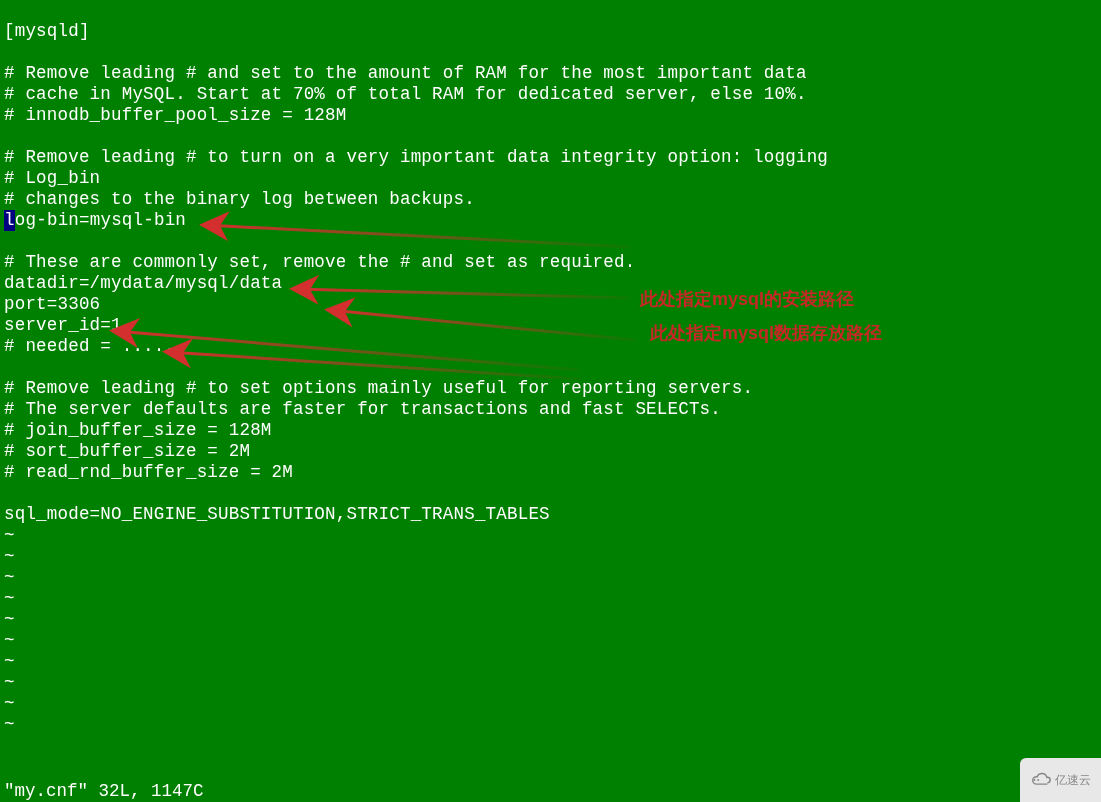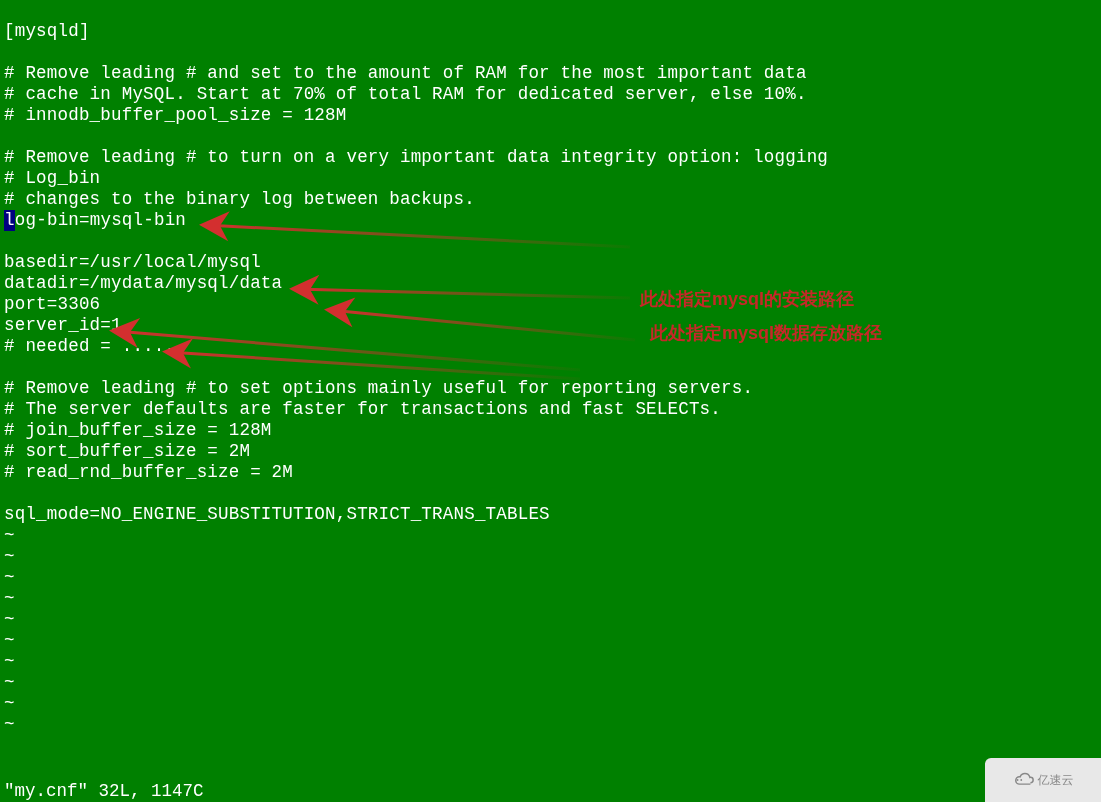--- a/index.html
+++ b/index.html
@@ -60,21 +60,21 @@
     left: 0;
     top: 0;
     width: 1101px;
     height: 802px;
     pointer-events: none;
   }
   .watermark {
     position: absolute;
     right: 0;
     bottom: 0;
-    width: 116px;
+    width: 81px;
     height: 44px;
     background: #e8e8e8;
     color: #888;
     border-top-left-radius: 6px;
     display: flex;
     align-items: center;
     justify-content: center;
     font-family: Arial, sans-serif;
     font-size: 12px;
   }
@@ -95,21 +95,21 @@
   <div class="line"># cache in MySQL. Start at 70% of total RAM for dedicated server, else 10%.</div>
   <div class="line"># innodb_buffer_pool_size = 128M</div>
   <div class="line"></div>
   <div class="line"># Remove leading # to turn on a very important data integrity option: logging</div>
   <div class="line"># Log_bin</div>
   <div class="line"># changes to the binary log between backups.</div>
 
   <div class="line"><span class="cursor-char">l</span><span>og-bin=mysql-bin</span></div>
 
   <div class="line"></div>
-  <div class="line">basedir=/usr/local/mysql</div>
+  <div class="line"># These are commonly set, remove the # and set as required.</div>
   <div class="line">datadir=/mydata/mysql/data</div>
   <div class="line">port=3306</div>
   <div class="line">server_id=1</div>
   <div class="line"># needed = .....</div>
   <div class="line"></div>
   <div class="line"># Remove leading # to set options mainly useful for reporting servers.</div>
   <div class="line"># The server defaults are faster for transactions and fast SELECTs.</div>
   <div class="line"># join_buffer_size = 128M</div>
   <div class="line"># sort_buffer_size = 2M</div>
   <div class="line"># read_rnd_buffer_size = 2M</div>

